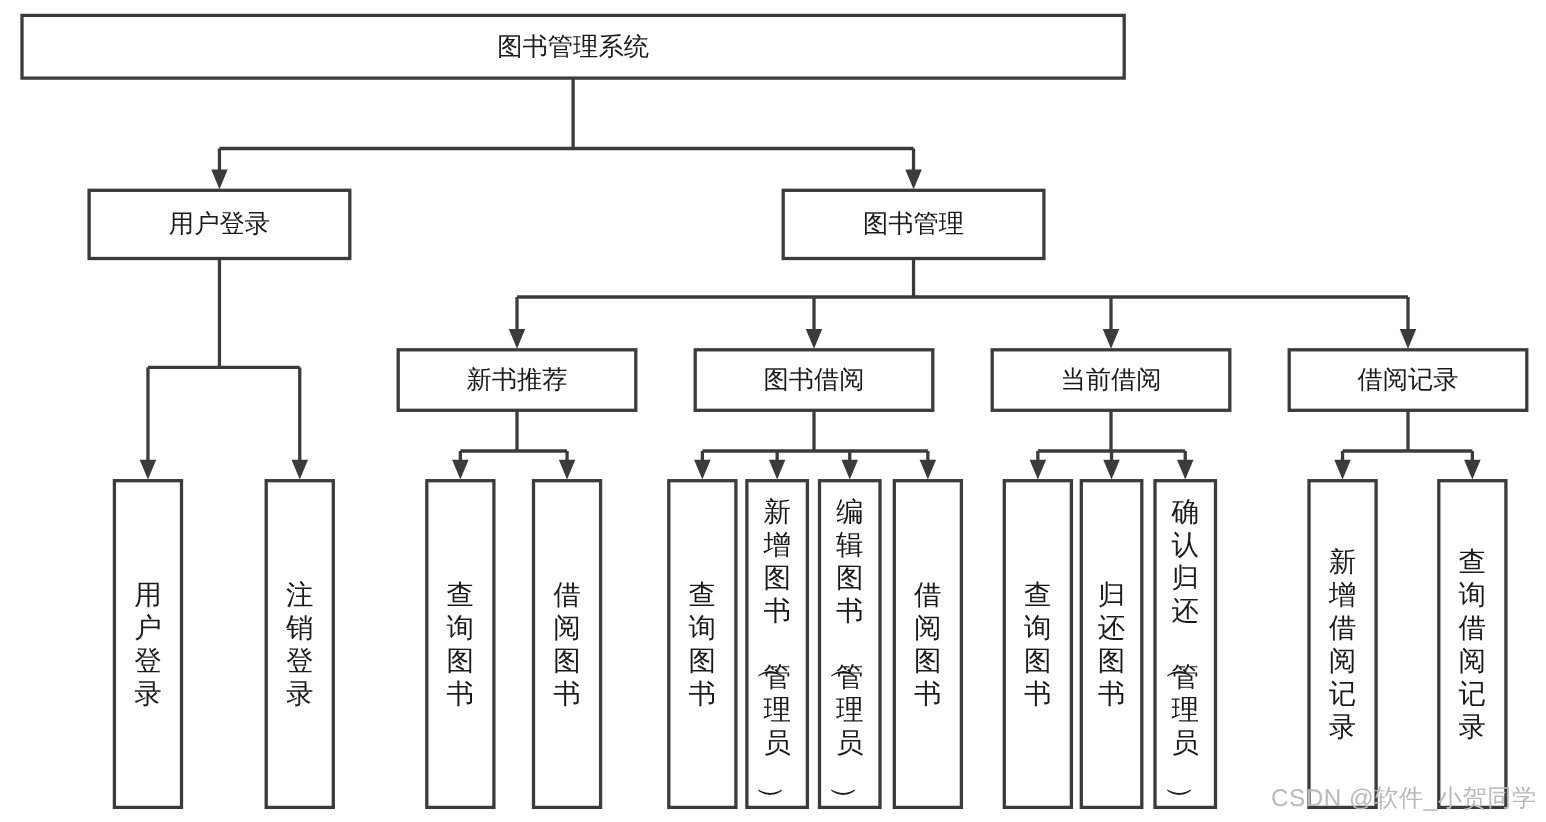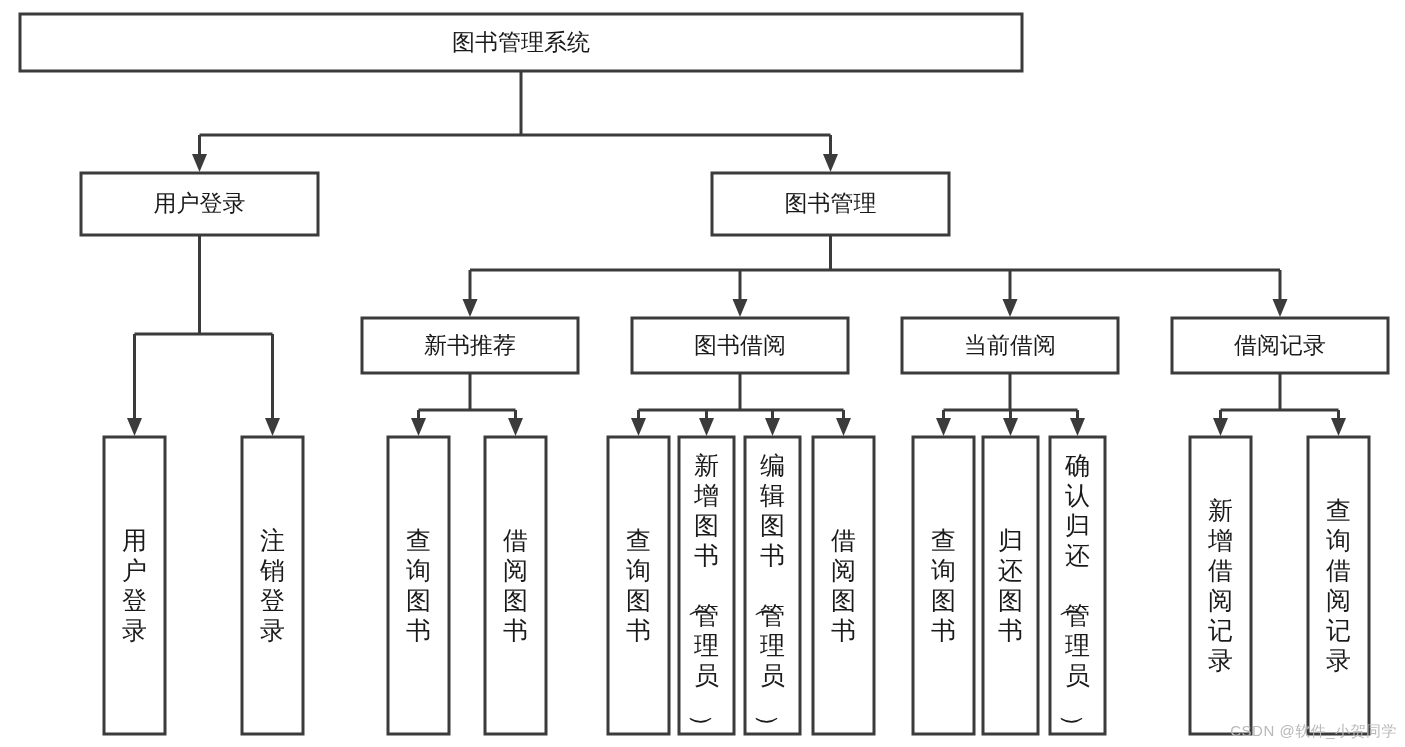--- a/index.html
+++ b/index.html
@@ -52,21 +52,21 @@
     font-family: "Liberation Sans", "DejaVu Sans", sans-serif;
     font-size: 25px;
     fill: #1a1a1a;
     text-anchor: middle;
   }
   .watermark-text {
     position: absolute;
     right: 8px;
     bottom: 6px;
     font-family: "Liberation Sans", "DejaVu Sans", sans-serif;
-    font-size: 15px;
+    font-size: 22px;
     color: #b9b9b9;
     letter-spacing: 0.5px;
     white-space: nowrap;
     pointer-events: none;
   }
 </style>
 </head>
 <body>
 
 <div id="diagram-root">

